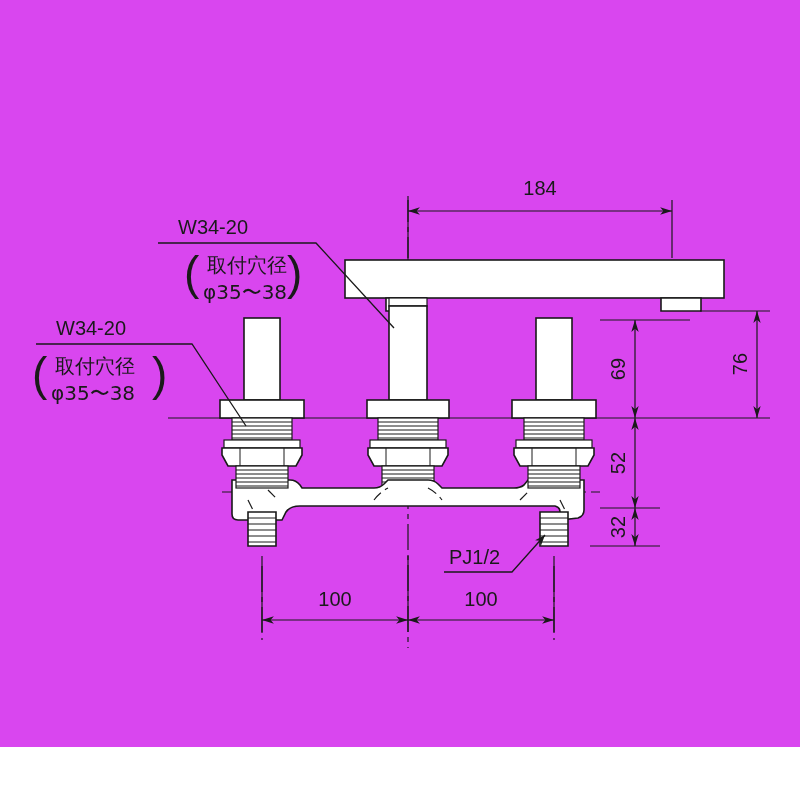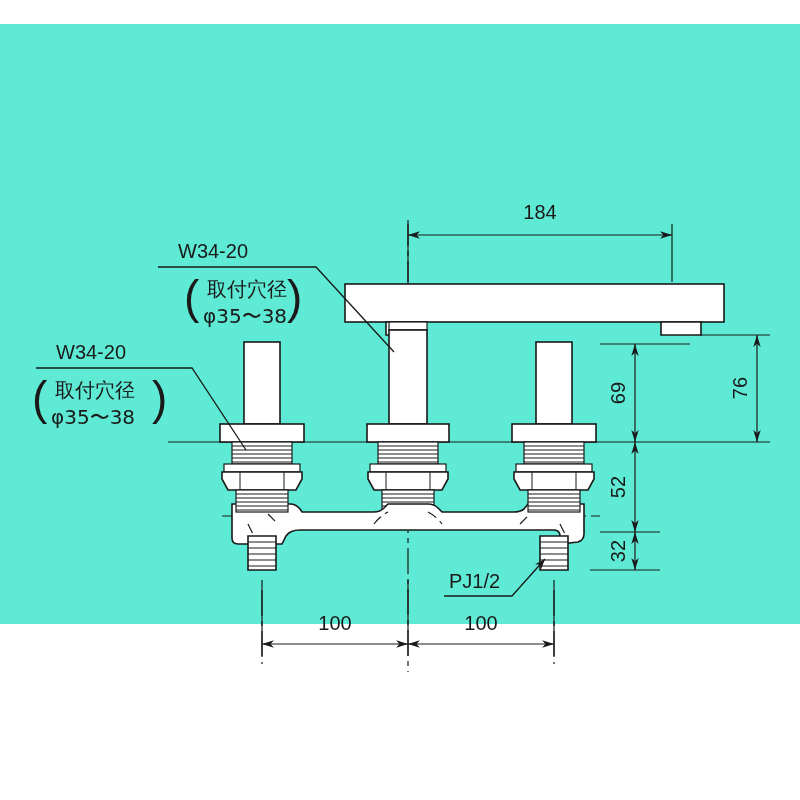--- a/index.html
+++ b/index.html
@@ -9,23 +9,22 @@
   }
   body {
     width: 800px;
     height: 800px;
     font-family: "Liberation Sans", sans-serif;
     overflow: hidden;
   }
   #drawing-root {
     position: relative;
     width: 800px;
-    height: 600px;
-    background: #5eead4;
-    margin-top: 24px;
+    height: 747px;
+    background: #d946ef;
   }
   svg.sheet {
     display: block;
     width: 800px;
     height: 800px;
   }
   .ln { stroke: #1a1a1a; fill: none; stroke-width: 1.6; }
   .ln-thin { stroke: #1a1a1a; fill: none; stroke-width: 1.2; }
   .ln-hair { stroke: #1a1a1a; fill: none; stroke-width: 1.0; }
   .dim { stroke: #1a1a1a; fill: none; stroke-width: 1.2; }

